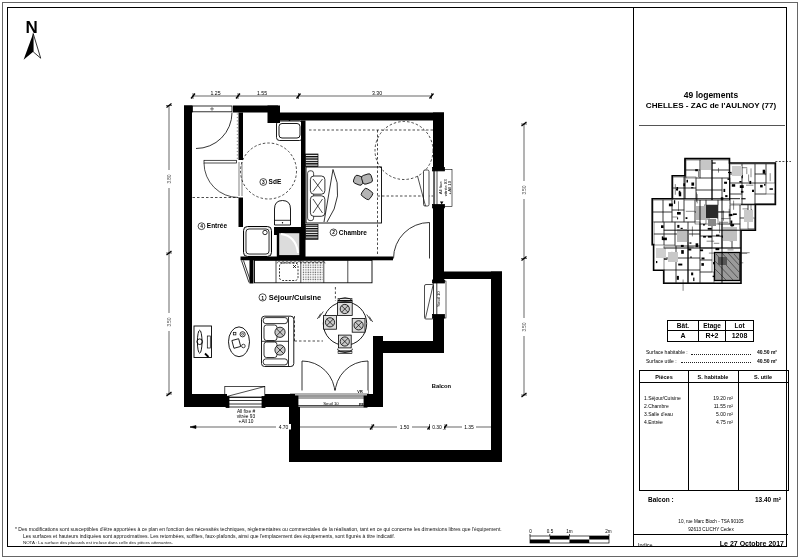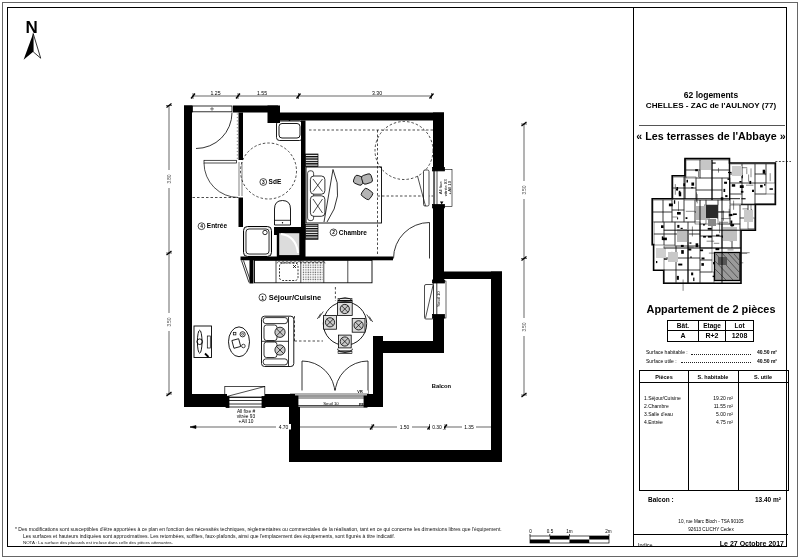--- a/index.html
+++ b/index.html
@@ -8,25 +8,23 @@
 #outer{left:2px;top:2px;width:794px;height:553px;border:1px solid #666;}
 #inner{left:7px;top:7px;width:780px;height:540px;border:1.6px solid #000;box-sizing:border-box;}
 #panel{left:633px;top:7px;width:154px;height:540px;border-left:1.8px solid #000;}
 .c{text-align:center;width:100%;}
 </style>
 </head>
 <body>
 <div class="abs" id="outer"></div>
 <div class="abs" id="inner"></div>
 <div class="abs" id="panel">
-  <div class="abs c" style="top:83px;font-size:8.5px;font-weight:bold;">62 logements</div>
+  <div class="abs c" style="top:83px;font-size:8.5px;font-weight:bold;">49 logements</div>
   <div class="abs c" style="top:93.5px;font-size:8.1px;font-weight:bold;white-space:nowrap;text-align:center;">CHELLES - ZAC de l'AULNOY (77)</div>
   <div class="abs" style="left:5px;top:118px;width:146px;border-top:1px solid #555;"></div>
-  <div class="abs c" style="top:122.5px;font-size:10.7px;font-weight:bold;white-space:nowrap;">« Les terrasses de l'Abbaye »</div>
-  <div class="abs c" style="top:295.5px;font-size:10.9px;font-weight:bold;white-space:nowrap;">Appartement de 2 pièces</div>
 
   <div class="abs" style="left:33px;top:312.5px;">
     <table style="border-collapse:collapse;font-family:'Liberation Sans',sans-serif;">
       <tbody>
           <tr>
         <td style="border:1px solid #000;width:30px;height:9px;text-align:center;font-size:6.5px;font-weight:bold;padding:0;">Bât.</td>
         <td style="border:1px solid #000;width:26px;text-align:center;font-size:6.5px;font-weight:bold;padding:0;">Etage</td>
         <td style="border:1px solid #000;width:27px;text-align:center;font-size:6.5px;font-weight:bold;padding:0;">Lot</td>
       </tr>
       <tr>

